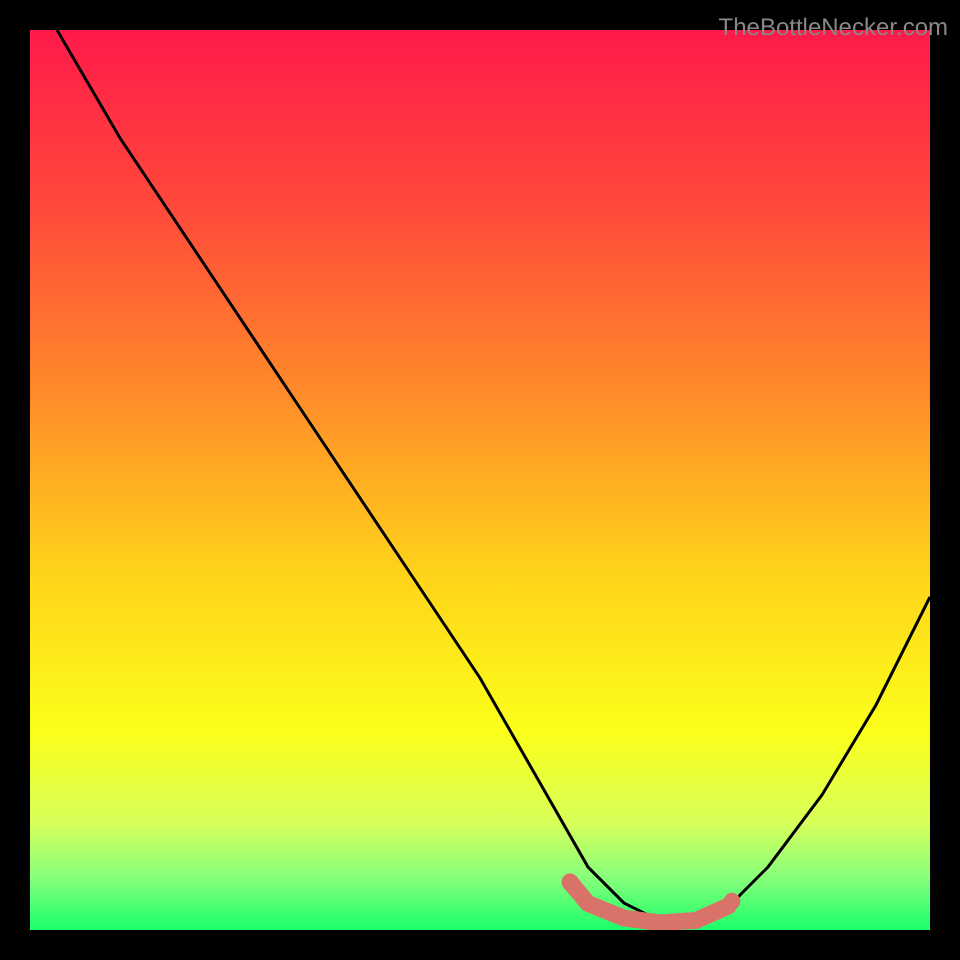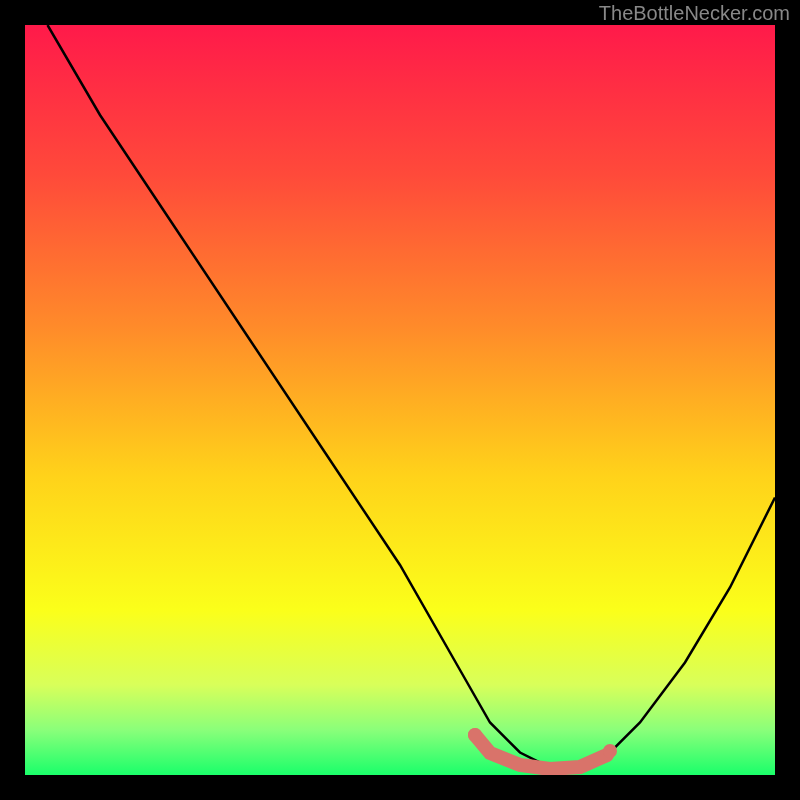--- a/index.html
+++ b/index.html
@@ -1,17 +1,17 @@
 <!DOCTYPE html>
 <html><head>
 <meta charset="utf-8">
 <style>
   * { margin: 0; padding: 0; box-sizing: border-box; }
   body { width: 800px; height: 800px; background: #000; position: relative; font-family: Arial, sans-serif; }
-  .watermark { position: absolute; top: 2px; right: 10px; color: #888; font-size: 20px; font-weight: normal; z-index: 10; }
+  .watermark { position: absolute; top: 12px; right: 10px; color: #888; font-size: 20px; font-weight: normal; z-index: 10; }
   .chart-container { position: absolute; top: 25px; left: 25px; width: 750px; height: 750px; }
   .gradient-bg { position: absolute; top: 0; left: 0; width: 100%; height: 100%; }
   .curve-layer { position: absolute; top: 0; left: 0; width: 100%; height: 100%; }
 </style>
 </head>
 <body>
 
 <div class="watermark">TheBottleNecker.com</div>
 
 <div class="chart-container">

